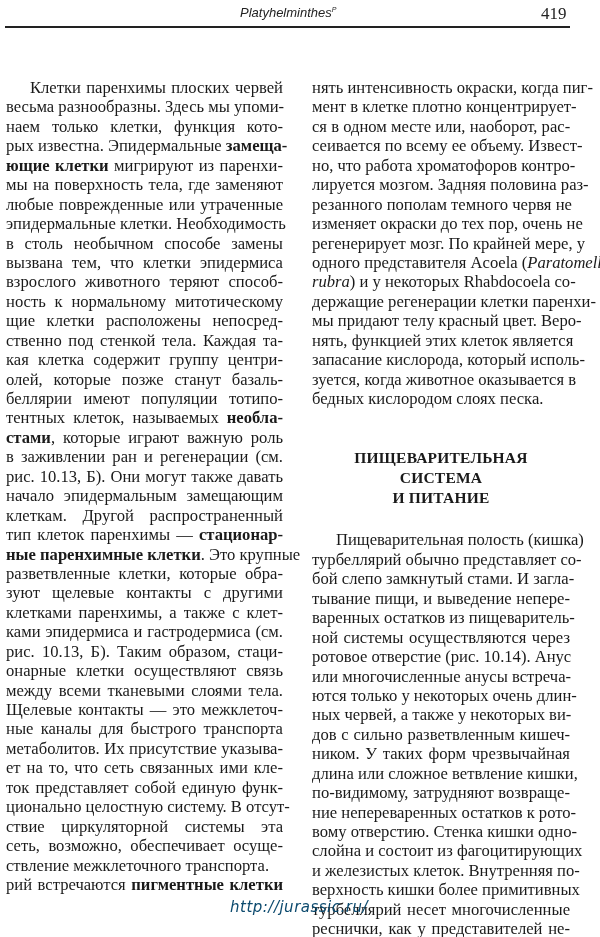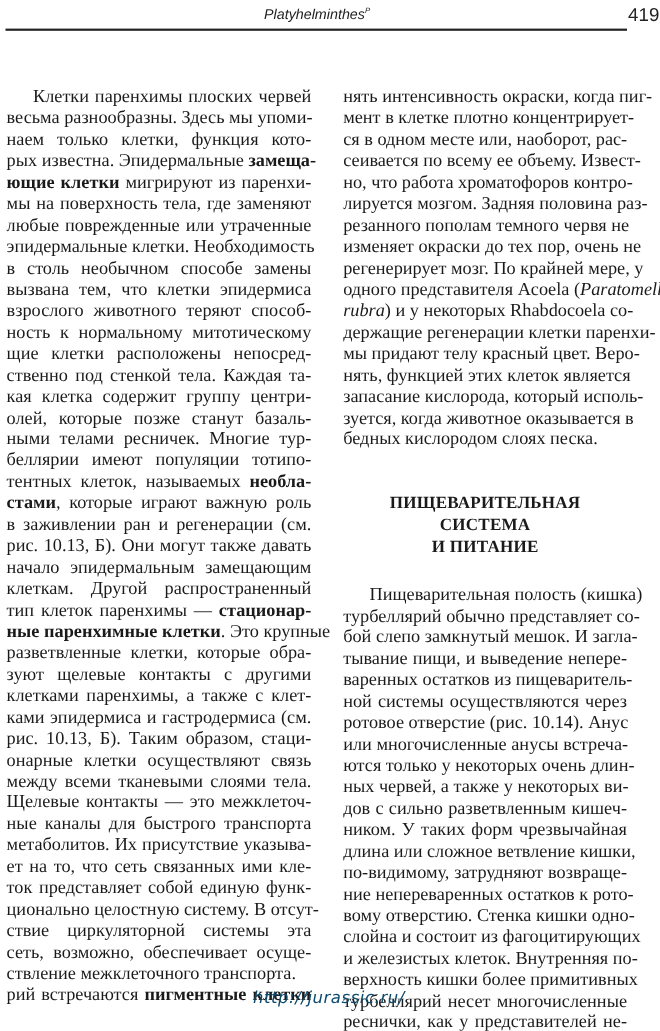--- a/index.html
+++ b/index.html
@@ -3,21 +3,21 @@
 <meta charset="utf-8">
 <style>
   html, body { margin: 0; padding: 0; background: #fff; }
   body { width: 600px; height: 937px; position: relative; overflow: hidden;
          font-family: "Liberation Serif", "DejaVu Serif", serif; color: #1a1a1a; }
   .header { position: absolute; left: 0; top: 0; width: 600px; height: 30px; }
   .running-title { position: absolute; left: 240px; top: 5px; font-style: italic; font-size: 13px;
                    font-family: "Liberation Sans", sans-serif; color: #222; }
   .running-title sup { font-size: 7px; }
   .page-number { position: absolute; left: 541px; top: 4px; font-size: 17px; color: #222;
-                 font-family: Liberation Sans, sans-serif; margin-left: 30px; }
+                 font-family: Liberation Serif, serif; }
   .rule { position: absolute; left: 5px; top: 26px; width: 565px; height: 1.5px; background: #222; }
   .col { position: absolute; top: 78px; font-size: 16.6px; line-height: 19.45px; }
   .col.left { left: 6px; width: 277px; }
   .col.right { left: 312px; width: 258px; }
   .line { display: block; white-space: nowrap; text-align: justify; text-align-last: justify; height: 19.45px; }
   .line.last { text-align-last: left; }
   .line.indent { padding-left: 24px; }
   .line b { font-weight: bold; }
   .line i { font-style: italic; }
   .heading { display: block; text-align: center; font-weight: bold; font-size: 15.5px; line-height: 20px; letter-spacing: 0.2px; }
@@ -44,21 +44,20 @@
     <span class="line"><span>любые поврежденные или утраченные</span></span>
     <span class="line"><span>эпидермальные клетки. Необходимость</span></span>
     <span class="line"><span>в столь необычном способе замены</span></span>
     <span class="line"><span>вызвана тем, что клетки эпидермиса</span></span>
     <span class="line"><span>взрослого животного теряют способ-</span></span>
     <span class="line"><span>ность к нормальному митотическому</span></span>
     <span class="line"><span>щие клетки расположены непосред-</span></span>
     <span class="line"><span>ственно под стенкой тела. Каждая та-</span></span>
     <span class="line"><span>кая клетка содержит группу центри-</span></span>
     <span class="line"><span>олей, которые позже станут базаль-</span></span>
-    <span class="line"><span>ными телами ресничек. Многие тур-</span></span>
     <span class="line"><span>беллярии имеют популяции тотипо-</span></span>
     <span class="line"><span>тентных клеток, называемых </span><b>необла-</b></span>
     <span class="line"><b>стами</b><span>, которые играют важную роль</span></span>
     <span class="line"><span>в заживлении ран и регенерации (см.</span></span>
     <span class="line"><span>рис. 10.13, Б). Они могут также давать</span></span>
     <span class="line"><span>начало эпидермальным замещающим</span></span>
     <span class="line"><span>клеткам. Другой распространенный</span></span>
     <span class="line"><span>тип клеток паренхимы — </span><b>стационар-</b></span>
     <span class="line"><b>ные паренхимные клетки</b><span>. Это крупные</span></span>
     <span class="line"><span>разветвленные клетки, которые обра-</span></span>
@@ -102,21 +101,21 @@
     </div>
   <div class="spacer" style="height:40px"></div>
   <div class="heading">
     <span>ПИЩЕВАРИТЕЛЬНАЯ СИСТЕМА</span><br>
     <span>И ПИТАНИЕ</span>
   </div>
   <div class="spacer" style="height:22px"></div>
   <div id="right-bottom">
       <span class="line indent"><span>Пищеварительная полость (кишка)</span></span>
       <span class="line"><span>турбеллярий обычно представляет со-</span></span>
-      <span class="line"><span>бой слепо замкнутый мешок. И загла-</span></span>
+      <span class="line"><span>бой слепо замкнутый стами. И загла-</span></span>
       <span class="line"><span>тывание пищи, и выведение непере-</span></span>
       <span class="line"><span>варенных остатков из пищеваритель-</span></span>
       <span class="line"><span>ной системы осуществляются через</span></span>
       <span class="line"><span>ротовое отверстие (рис. 10.14). Анус</span></span>
       <span class="line"><span>или многочисленные анусы встреча-</span></span>
       <span class="line"><span>ются только у некоторых очень длин-</span></span>
       <span class="line"><span>ных червей, а также у некоторых ви-</span></span>
       <span class="line"><span>дов с сильно разветвленным кишеч-</span></span>
       <span class="line"><span>ником. У таких форм чрезвычайная</span></span>
       <span class="line"><span>длина или сложное ветвление кишки,</span></span>

